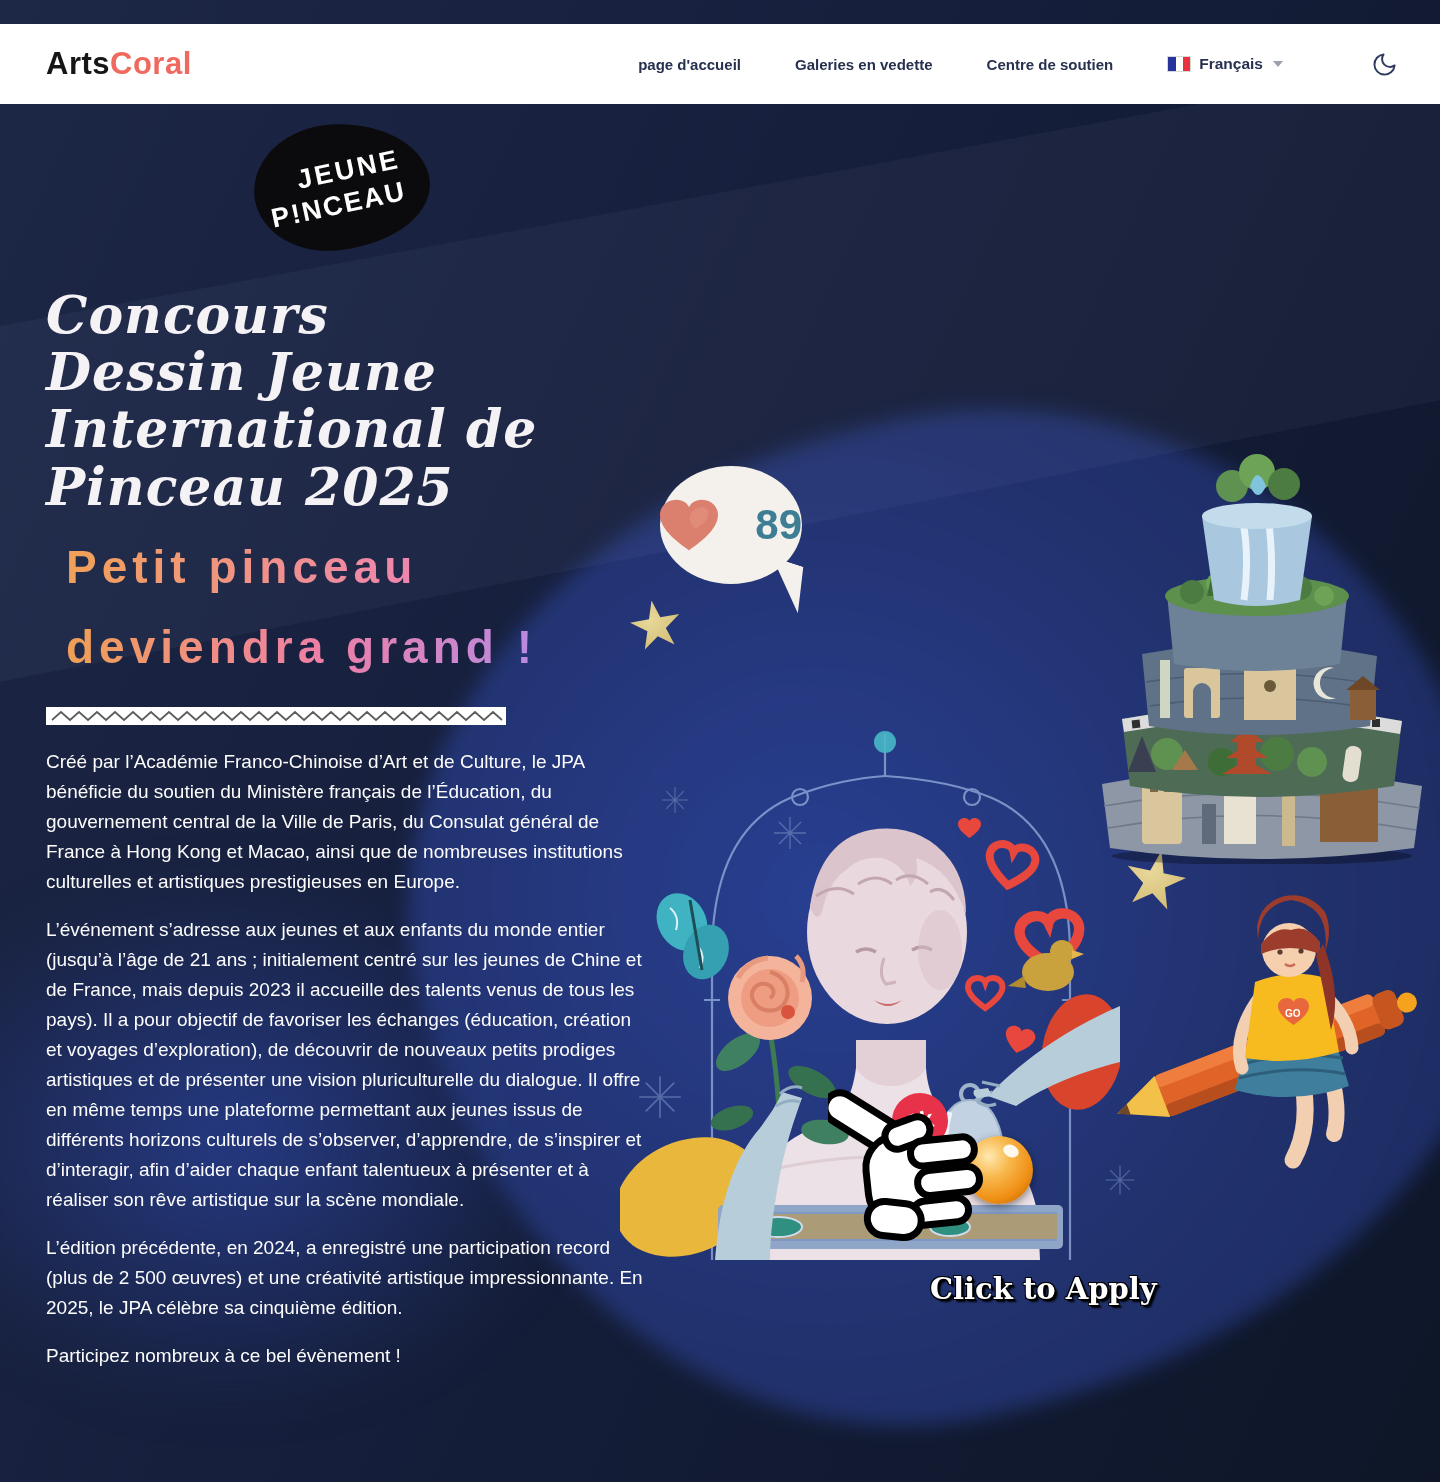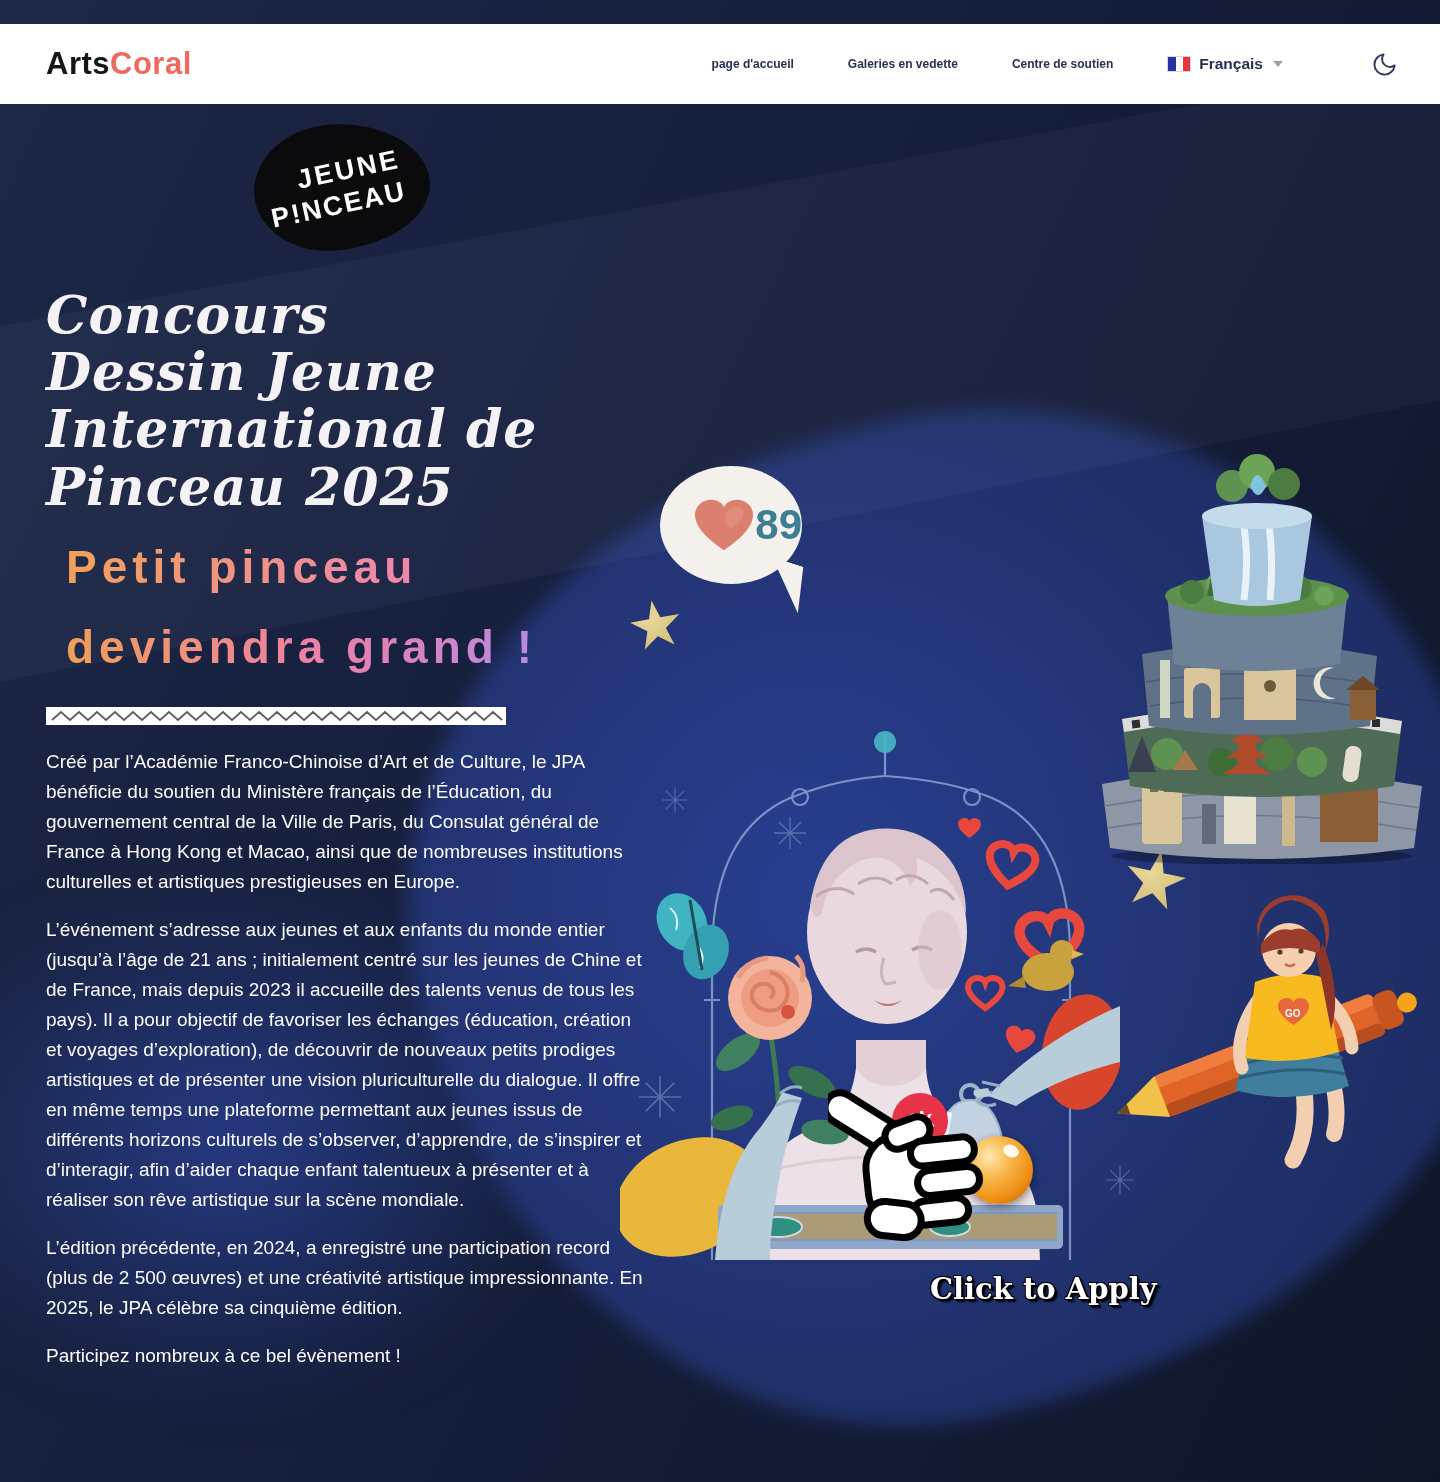--- a/index.html
+++ b/index.html
@@ -8,21 +8,21 @@
   .page { position:relative; width:1440px; height:1482px; overflow:hidden;
           background:linear-gradient(115deg,#1d2746 0%,#161f3c 42%,#0e1628 100%); }
 
   
   .topbar { position:absolute; left:0; top:8px; width:1440px; height:80px; background:#ffffff;
             display:flex; align-items:center; justify-content:space-between; padding:0 42px 0 46px; z-index:50;margin-top:16px; }
   .logo { font-size:31px; font-weight:bold; letter-spacing:.5px; cursor:pointer; }
   .logo .p1 { color:#161616; }
   .logo .p2 { color:#f0695e; }
   .navlinks { display:flex; align-items:center; gap:54px; }
-  .navlink { font-size:12px; font-weight:600; color:#27314f; cursor:pointer; }
+  .navlink { font-size:15px; font-weight:600; color:#27314f; cursor:pointer; }
   .langsel { display:flex; align-items:center; gap:8px; cursor:pointer; }
   .flag { width:24px; height:16px; display:flex; border:1px solid #d8d8d8; }
   .flag i { flex:1; }
   .flag .b { background:#26349b; } .flag .w { background:#fff; } .flag .r { background:#e8323c; }
   .langlabel { font-size:15.5px; font-weight:600; color:#27314f; }
   .caret { width:0; height:0; border-left:5px solid transparent; border-right:5px solid transparent;
            border-top:6px solid #9aa0ad; margin-left:2px; }
   .moonbtn { margin-left:34px; cursor:pointer; display:flex; align-items:center; }
 
   
@@ -55,21 +55,21 @@
   .subtitle .g2 { background-image:linear-gradient(90deg,#f0a055 0%,#ee7fa8 42%,#b88ae0 76%,#8f9fea 100%); }
   .divider { margin-top:20px; width:460px; height:18px; background:#fff; display:flex; align-items:center; padding:0 3px; }
   .tagline { margin-top:28px; font-style:italic; font-size:19px; color:#fdfdfd; }
   .paras { margin-top:22px; width:606px; }
   .paras p { font-size:19px; line-height:30px; color:#fdfdfd; margin-bottom:18px; }
 
   
   .dec { position:absolute; z-index:5; }
   .like-bubble { left:660px; top:466px; width:142px; height:118px; }
   .bubble-body { position:absolute; inset:0; background:#f4f1ec; border-radius:50%;
-                 display:flex; align-items:center; justify-content:flex-end; gap:2px; }
+                 display:flex; align-items:center; justify-content:space-between; gap:2px; }
   .bubble-tail { position:absolute; left:104px; top:96px; width:42px; height:46px; background:#f4f1ec;
                  clip-path:polygon(0 0, 78% 0, 100% 100%); transform:rotate(18deg); }
   .like-count { font-size:42px; font-weight:700; color:#3e7e95; }
   .star { position:absolute; background:radial-gradient(circle at 40% 35%, #e8d89a, #cdb469);
           clip-path:polygon(50% 0%,61% 35%,98% 35%,68% 57%,79% 91%,50% 70%,21% 91%,32% 57%,2% 35%,39% 35%); }
   .star1 { left:630px; top:600px; width:52px; height:52px; transform:rotate(-10deg); z-index:5; }
   .star2 { left:1124px; top:850px; width:62px; height:62px; transform:rotate(12deg); z-index:5; }
   .cake { left:1072px; top:424px; width:370px; height:440px; }
   .collage { left:620px; top:700px; width:500px; height:560px; }
   .pencilgirl { left:1095px; top:862px; width:345px; height:350px; z-index:6; }

